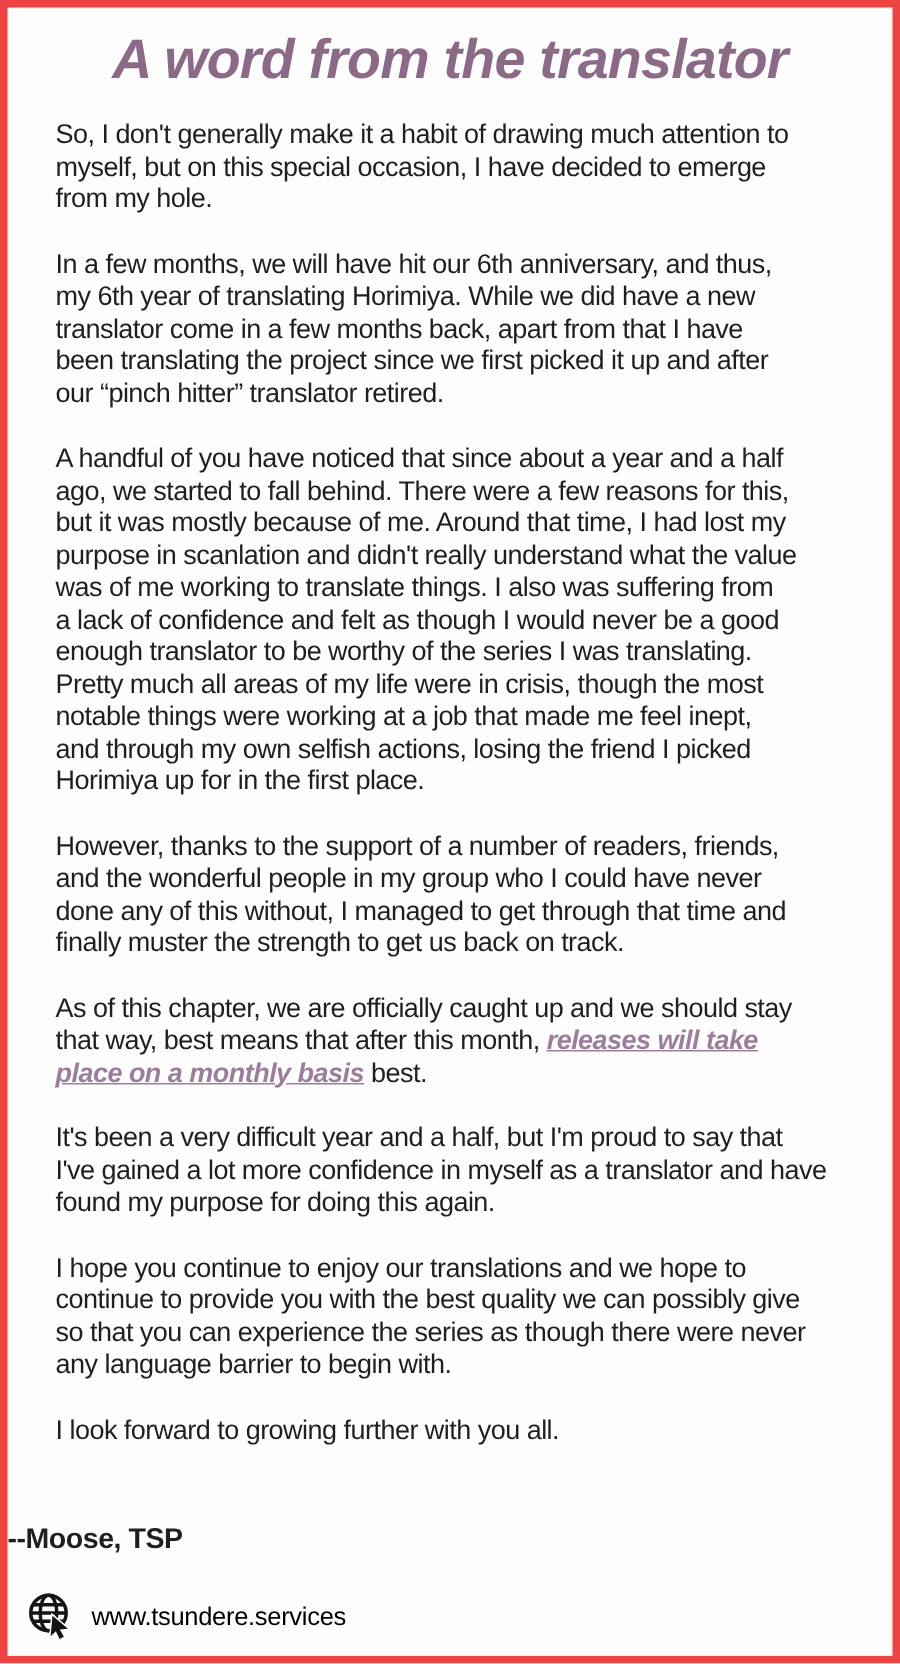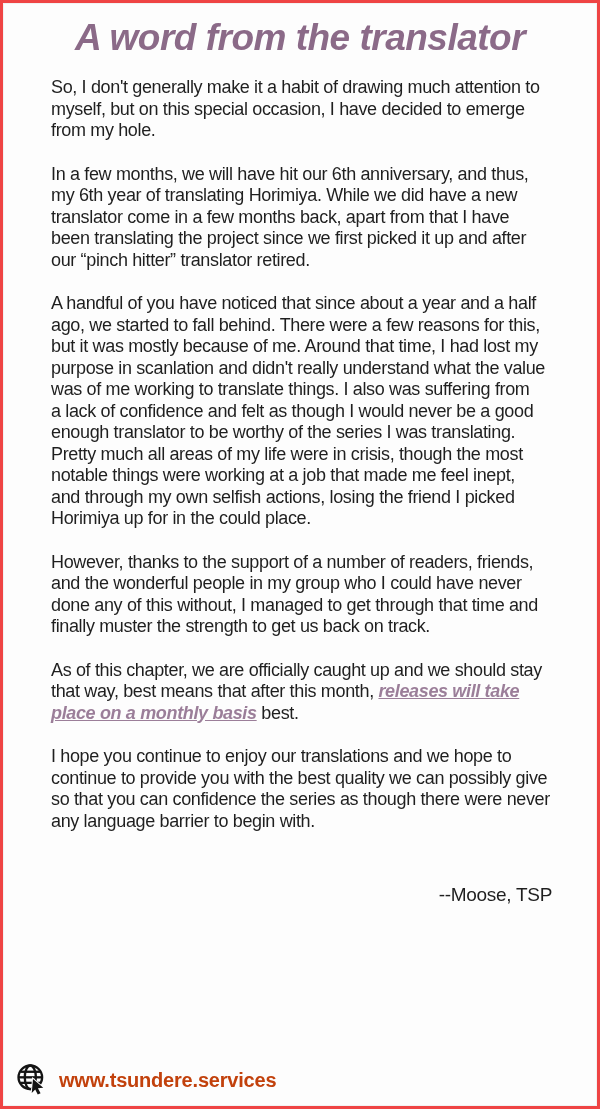--- a/index.html
+++ b/index.html
@@ -2,71 +2,71 @@
 <html><head>
 <meta charset="utf-8">
 <style>
   html, body { margin: 0; padding: 0; background: #ffffff; }
   .page {
     position: relative;
     width: 600px;
     height: 1109px;
     box-sizing: border-box;
     background: #fdfdfd;
-    border: 3px solid #ef4444;
+    border: 5px solid #ef4444;
     box-shadow: inset 0 0 0 1px #f2f2f2;
     overflow: hidden;
     font-family: "Liberation Sans", sans-serif;
     color: #1f1f1f;
   }
   .page-title {
     margin: 14px 0 18px 0;
     text-align: center;
     font-size: 37px;
     font-weight: bold;
     font-style: italic;
     letter-spacing: -0.5px;
     color: #8b6a88;
   }
   .note-body {
     padding: 0 6px 0 32px;
   }
   .note-body p {
-    margin: 0 0 22px 16px;
+    margin: 0 0 22px 0;
     font-size: 18px;
     line-height: 21.5px;
     letter-spacing: -0.35px;
     white-space: pre-line;
   }
   .seg-italic { }
   .seg-highlight {
     color: #9b7e99;
     font-weight: bold;
     font-style: italic;
     text-decoration: underline;
   }
   .signature {
     margin-top: 52px;
-    padding-right: 45px;
-    text-align: right;
+    padding-right: 34px;
     font-size: 19px;
     letter-spacing: -0.3px;
+    font-weight: bold;
   }
   .footer {
     position: absolute;
     left: 13px;
     bottom: 9px;
     display: flex;
     align-items: center;
     gap: 9px;
   }
   .footer-url {
-    color: #c2410c;
-    font-size: 20px;
-    font-weight: bold;
+    color: #000000;
+    font-size: 17px;
+    font-weight: normal;
     letter-spacing: -0.2px;
     cursor: pointer;
   }
   .globe-icon svg { display: block; }
 </style>
 </head>
 <body>
 
 <div class="page">
 
@@ -84,32 +84,36 @@
       <p><span>A handful of you have noticed that since about a year and a half
 ago, we started to fall behind. There were a few reasons for this,
 but it was mostly because of me. Around that time, I had lost my
 purpose in scanlation and didn't really understand what the value
 was of me working to translate things. I also was suffering from
 a lack of confidence and felt as though I would never be a good
 enough translator to be worthy of the series I was translating.
 Pretty much all areas of my life were in crisis, though the most
 notable things were working at a job that made me feel inept,
 and through my own selfish actions, losing the friend I picked
-</span><span class="seg-italic">Horimiya</span><span> up for in the could place.</span></p>
+</span><span class="seg-italic">Horimiya</span><span> up for in the first place.</span></p>
       <p><span>However, thanks to the support of a number of readers, friends,
 and the wonderful people in my group who I could have never
 done any of this without, I managed to get through that time and
 finally muster the strength to get us back on track.</span></p>
       <p><span>As of this chapter, we are officially caught up and we should stay
 that way, best means that after this month, </span><span class="seg-highlight">releases will take
 place on a monthly basis</span><span> best.</span></p>
+      <p><span>It's been a very difficult year and a half, but I'm proud to say that
+I've gained a lot more confidence in myself as a translator and have
+found my purpose for doing this again.</span></p>
       <p><span>I hope you continue to enjoy our translations and we hope to
 continue to provide you with the best quality we can possibly give
-so that you can confidence the series as though there were never
+so that you can experience the series as though there were never
 any language barrier to begin with.</span></p>
+      <p><span>I look forward to growing further with you all.</span></p>
     </div>
 
   <div class="signature">--Moose, TSP</div>
 
   <div class="footer">
     <span class="globe-icon">
       <svg width="34" height="34" viewBox="0 0 38 38" xmlns="http://www.w3.org/2000/svg">
         <g fill="none" stroke="#141414" stroke-width="2.6">
           <circle cx="16" cy="16" r="13.2"></circle>
           <ellipse cx="16" cy="16" rx="6.2" ry="13.2"></ellipse>

